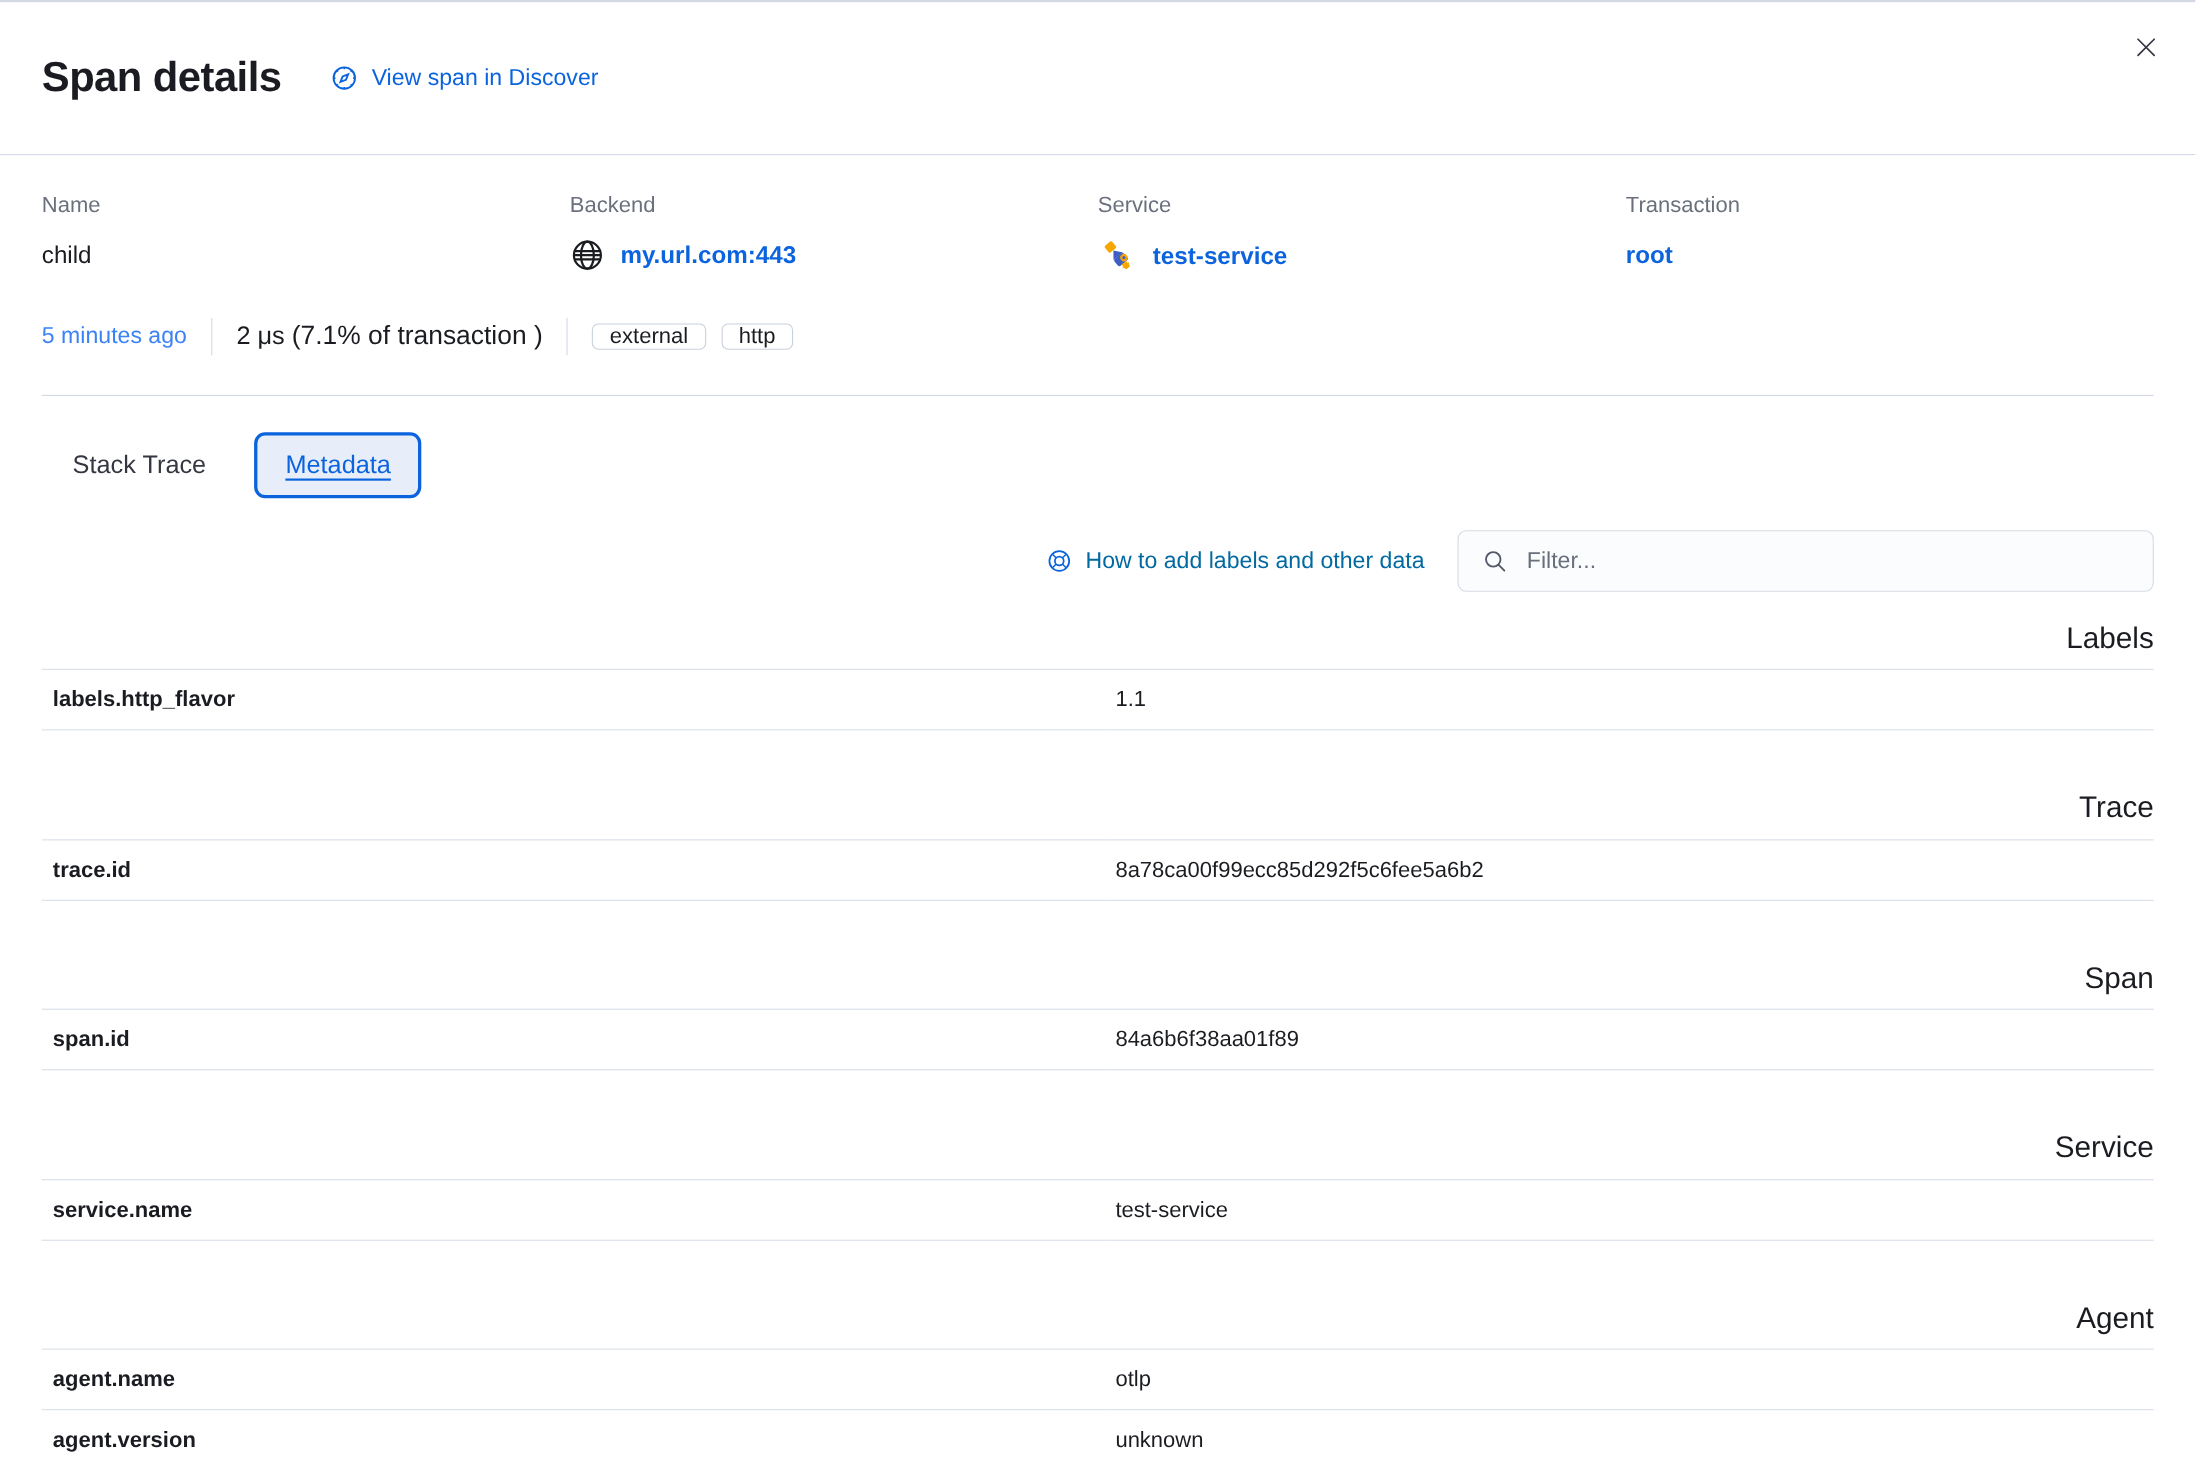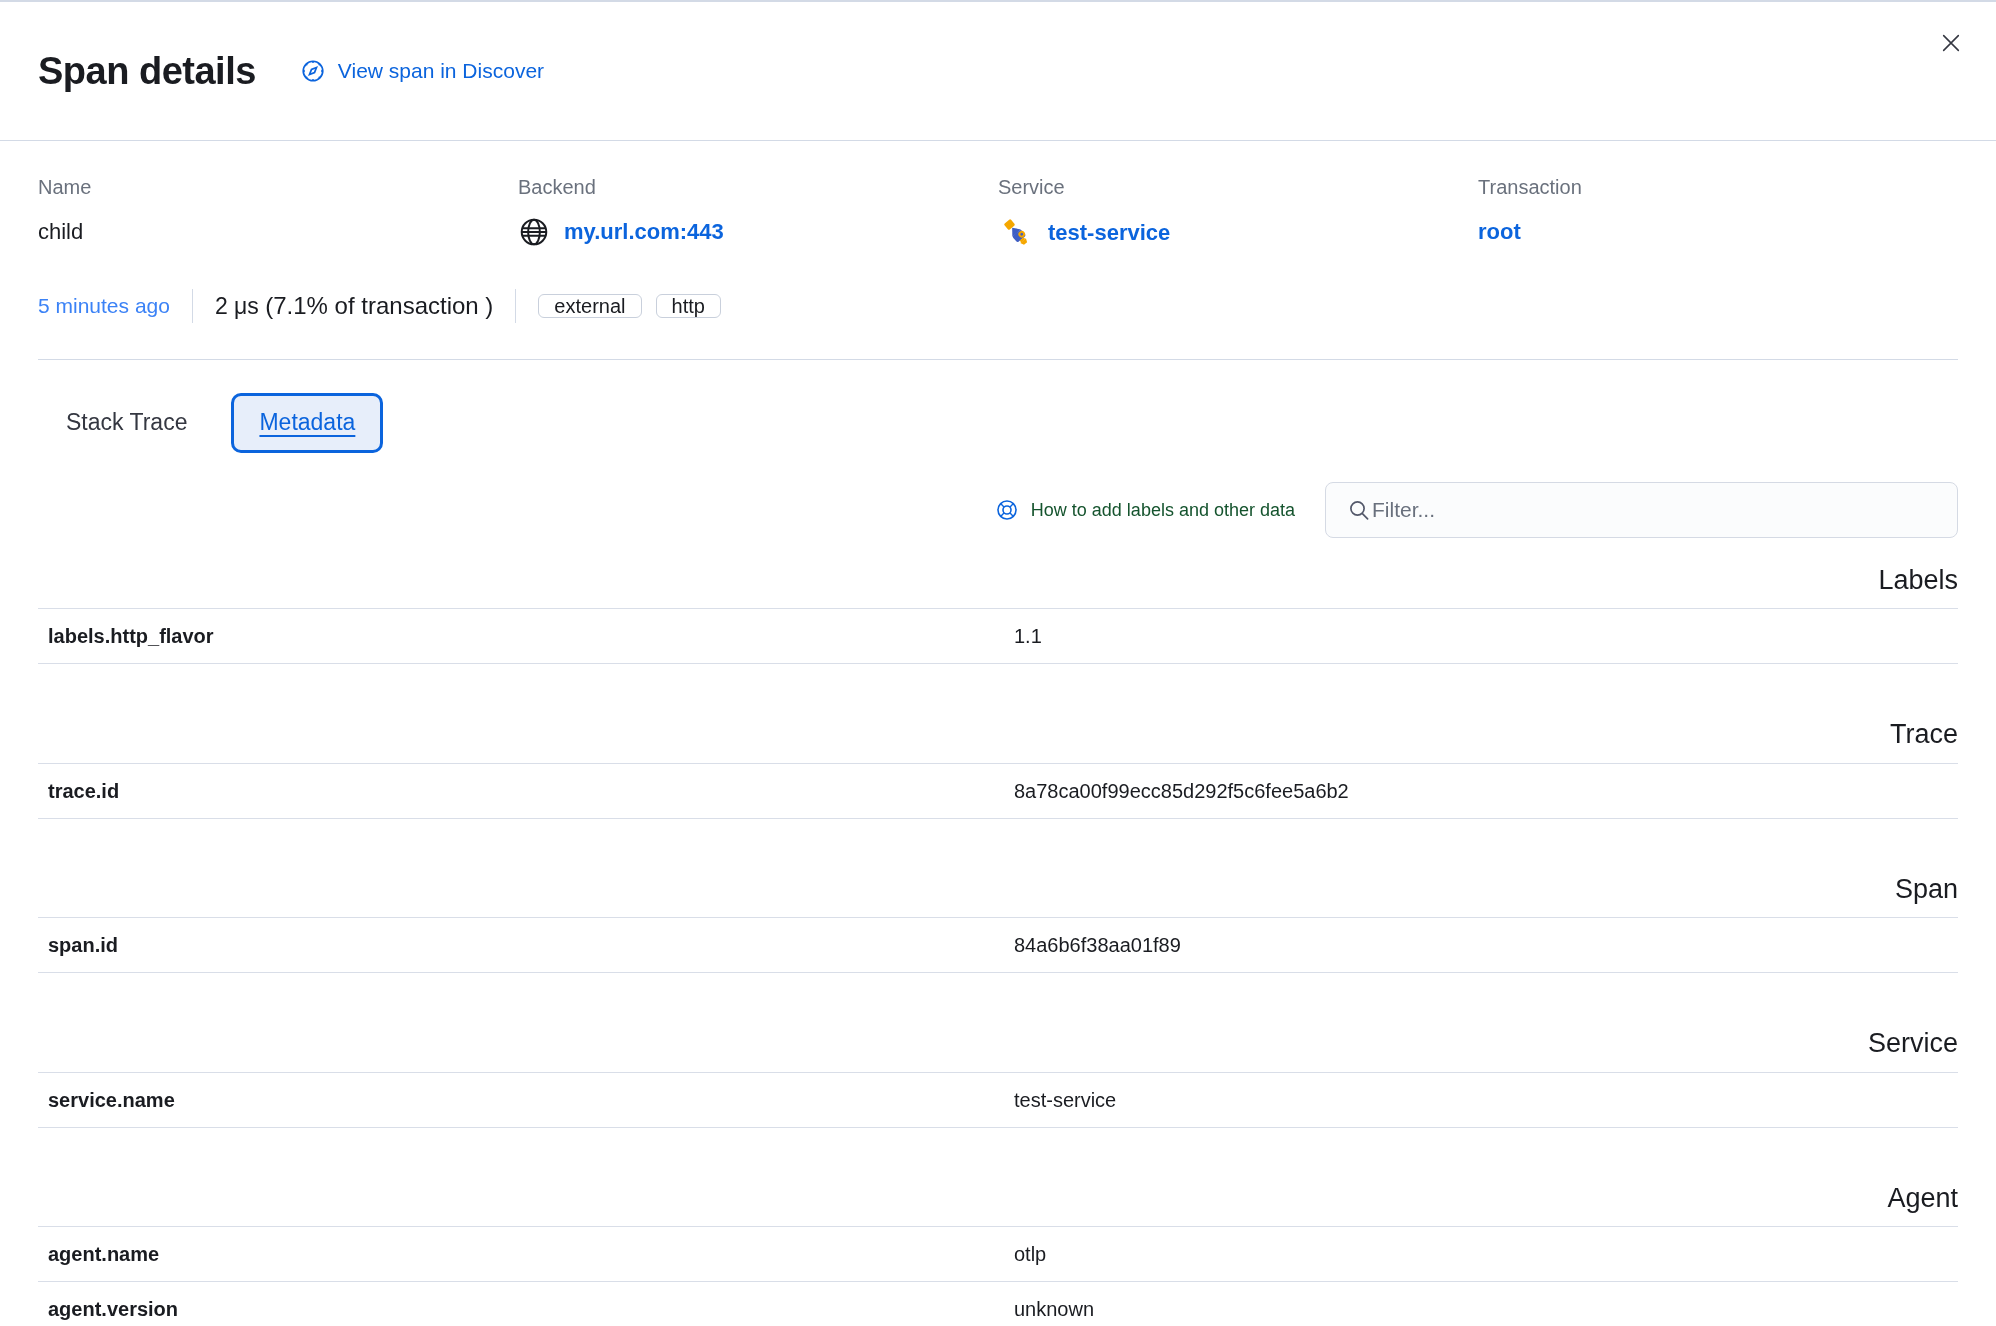--- a/index.html
+++ b/index.html
@@ -167,38 +167,38 @@
     justify-content: flex-end;
     align-items: center;
     gap: 30px;
     padding: 0 38px;
     margin-top: 22px;
   }
   .help-link {
     display: flex;
     align-items: center;
     gap: 12px;
-    color: #14532d;
-    font-size: 18px;
+    color: #0369a1;
+    font-size: 21px;
     cursor: pointer;
     text-decoration: none;
   }
   .icon-help { width: 24px; height: 24px; display:block; }
   .search-wrap {
     position: relative;
     width: 633px;
     height: 56px;
   }
   .search-input {
     width: 100%;
     height: 100%;
     border: 1px solid #d5dae4;
     border-radius: 8px;
     background: #fbfcfd;
-    padding: 0 18px 0 46px;
+    padding: 0 18px 0 62px;
     font-size: 21px;
     color: #1a1c21;
     font-family: "Liberation Sans", sans-serif;
     outline: none;
   }
   .search-input::placeholder { color: #69707d; }
   .icon-search {
     position: absolute;
     left: 22px; top: 50%;
     transform: translateY(-50%);

